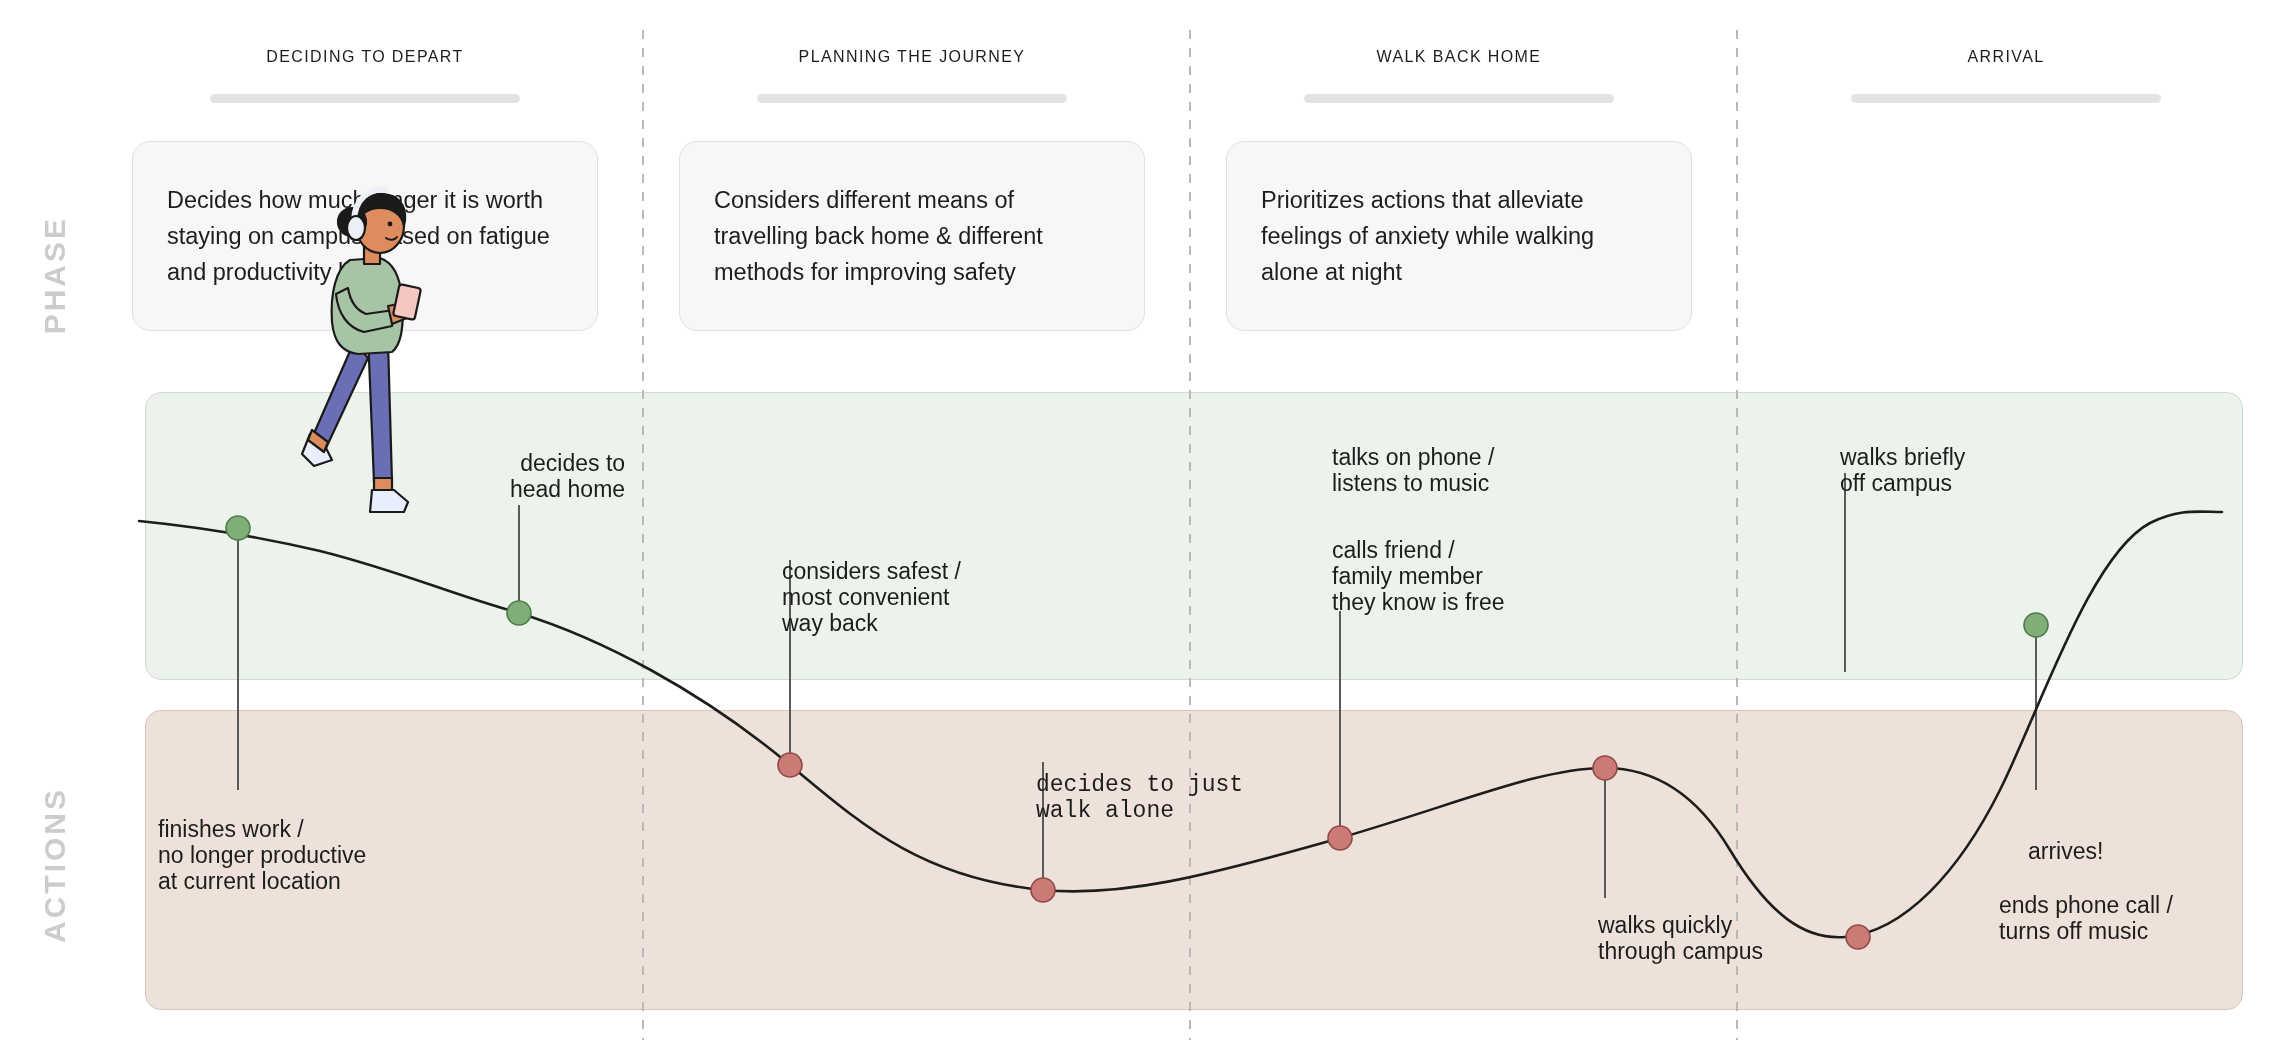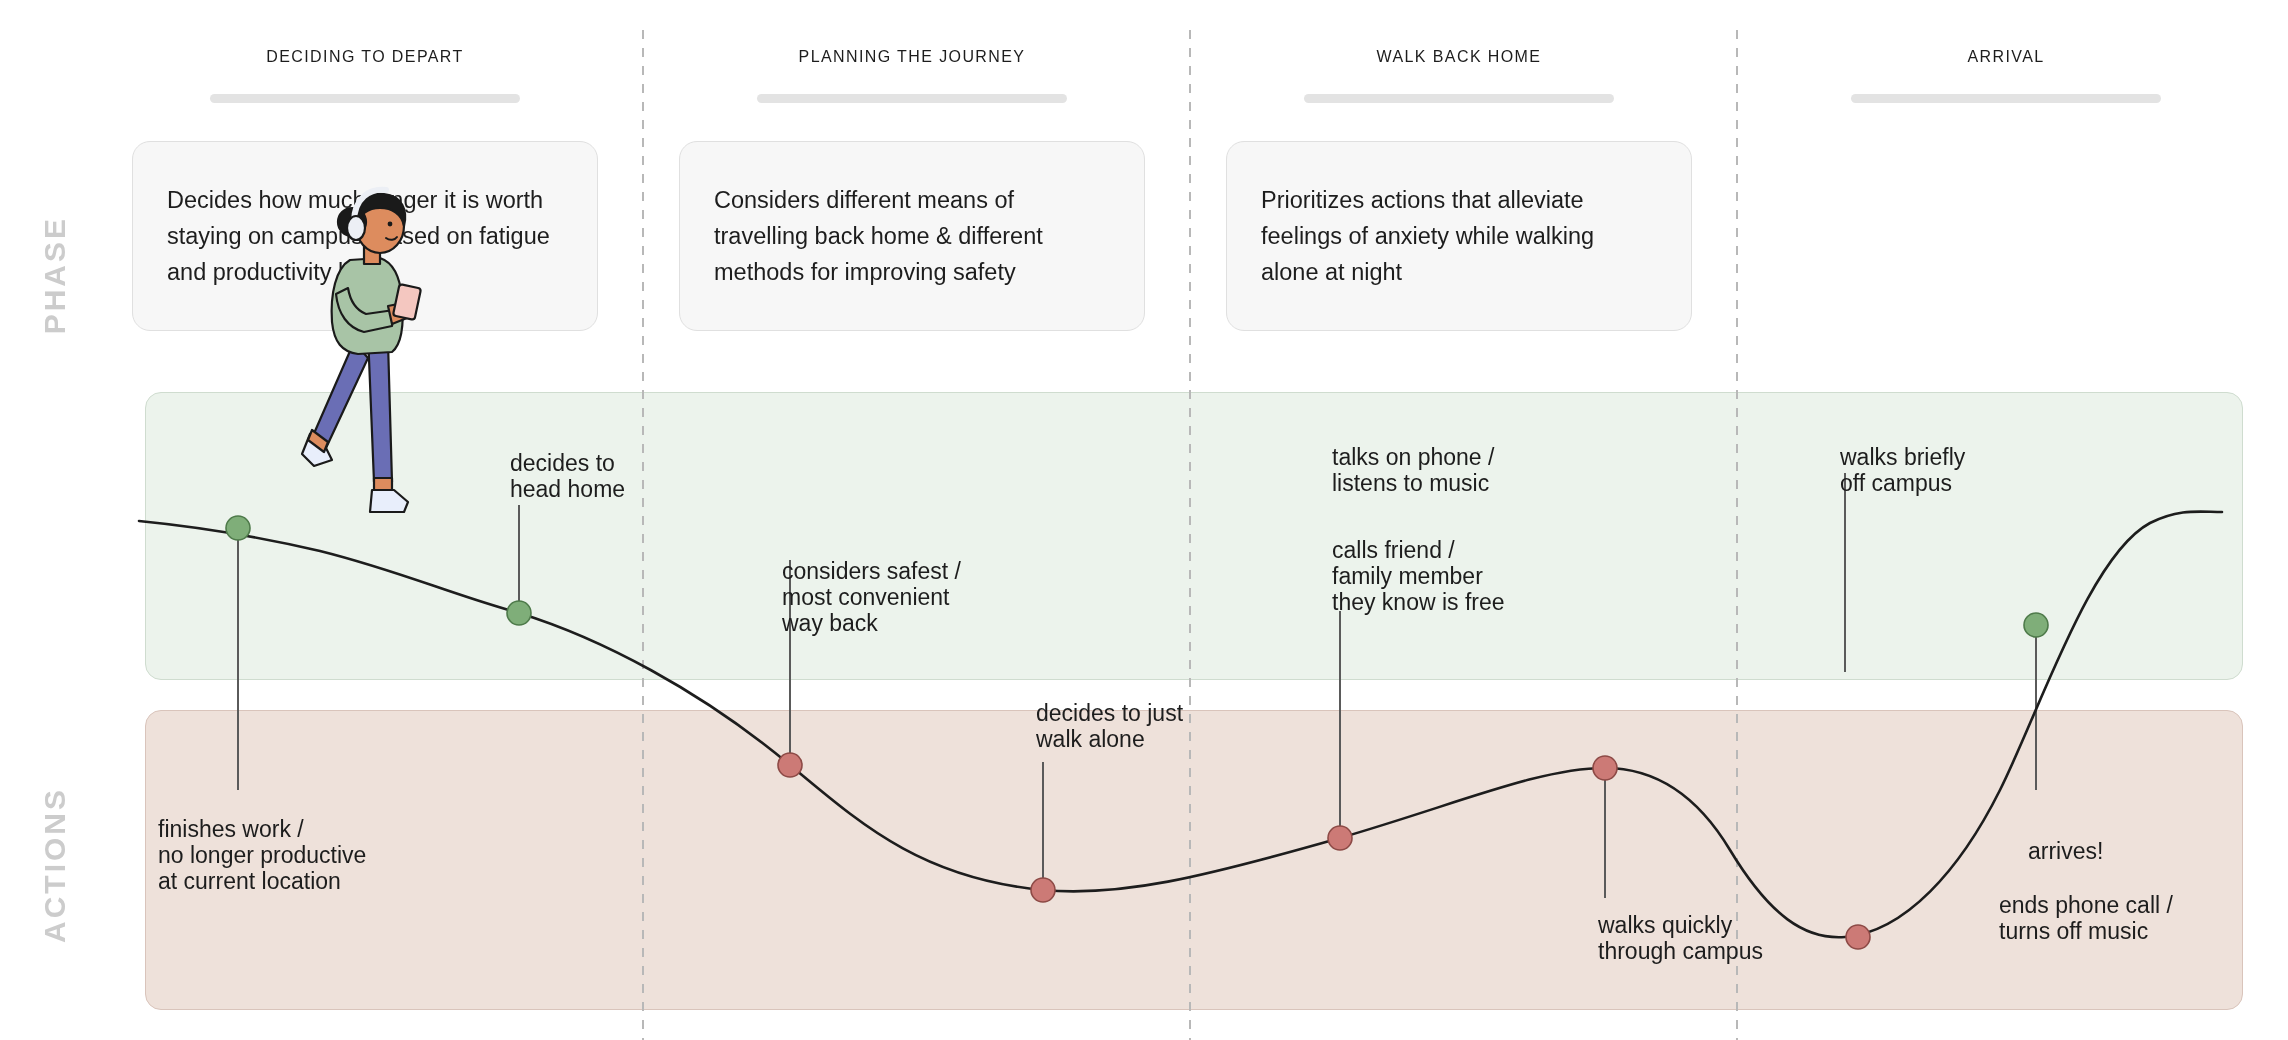--- a/index.html
+++ b/index.html
@@ -225,26 +225,26 @@
       <ellipse cx="60" cy="46" rx="9" ry="12" fill="#eceff5"></ellipse>
 
       <circle cx="94" cy="42" r="2.4" fill="#1a1a1a" stroke="none"></circle>
       <path d="M 90,56 C 94,59 99,58 101,55" fill="none" stroke-width="2"></path>
     </g>
   </svg>
 
   <div class="anno" style="left:158px; top:816px;">finishes work /
 no longer productive
 at current location</div>
-  <div class="anno" style="left:510px; top:450px;">decides to
+  <div class="anno" style="left:510px; top:450px;text-align:right;">decides to
 head home</div>
   <div class="anno" style="left:782px; top:558px;">considers safest /
 most convenient
 way back</div>
-  <div class="anno" style="left:1036px;top:700px;">decides to just
+  <div class="anno" style="left:1036px;top:772px;font-family:Liberation Mono, monospace;">decides to just
 walk alone</div>
   <div class="anno" style="left:1332px;top:444px;">talks on phone /
 listens to music</div>
   <div class="anno" style="left:1332px;top:537px;">calls friend /
 family member
 they know is free</div>
   <div class="anno" style="left:1598px;top:912px;">walks quickly
 through campus</div>
   <div class="anno" style="left:1840px;top:444px;">walks briefly
 off campus</div>

